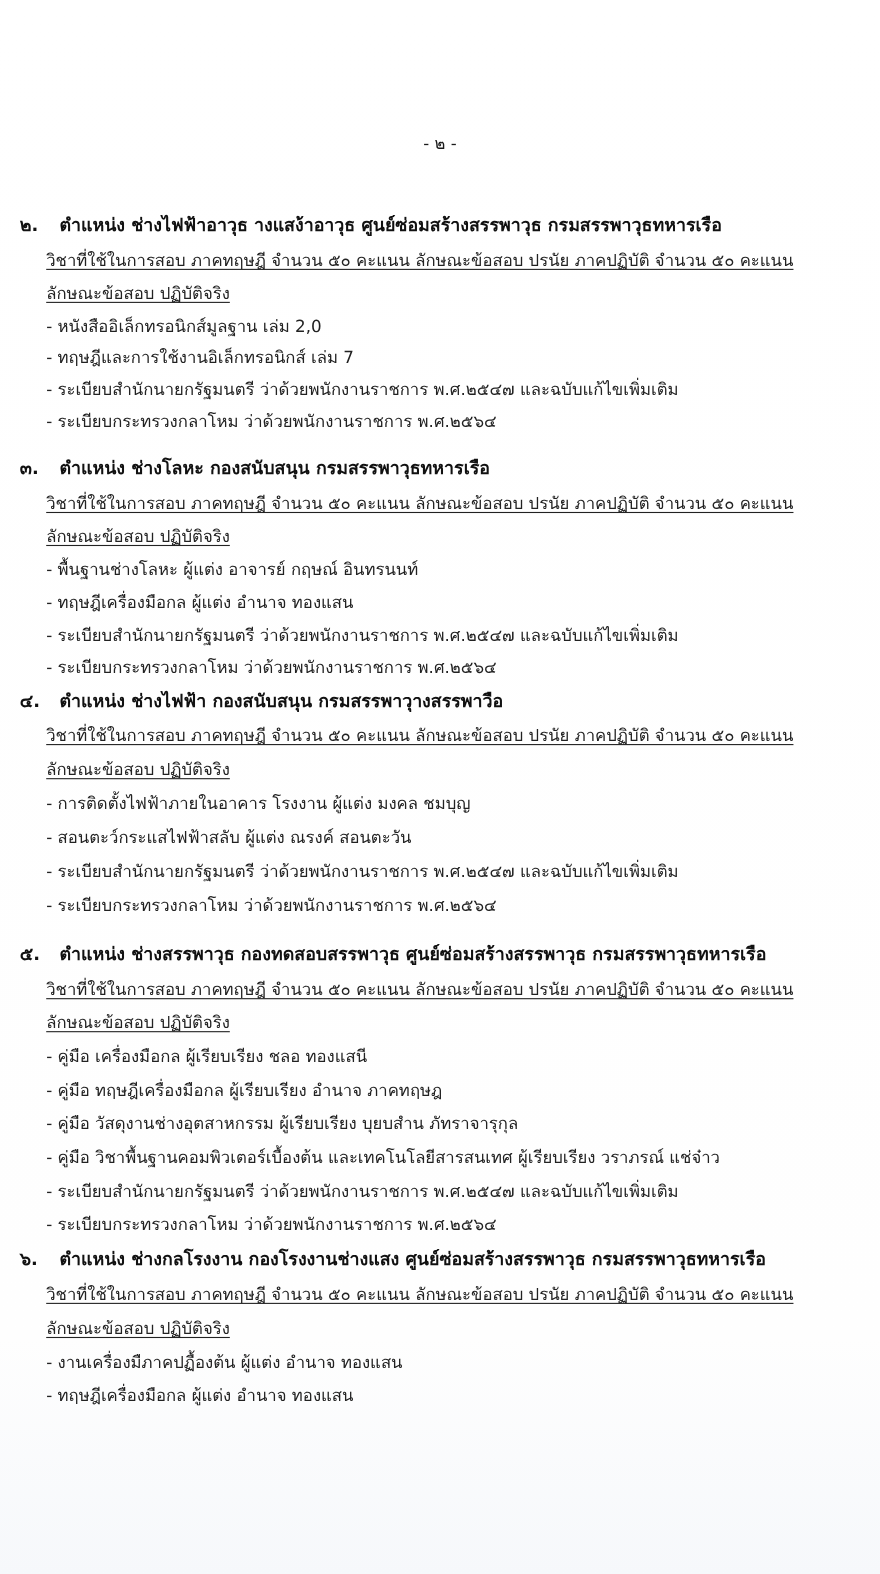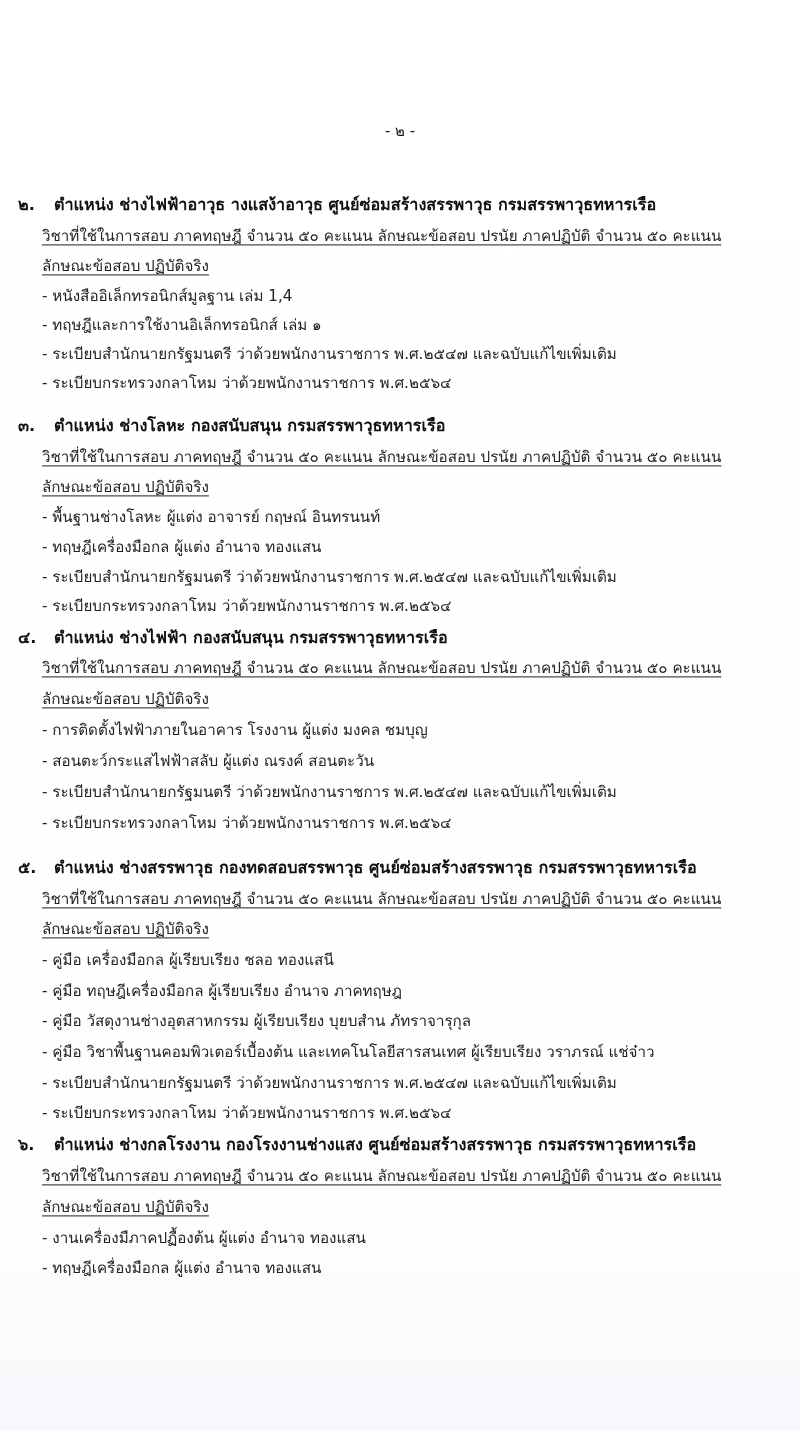--- a/index.html
+++ b/index.html
@@ -28,37 +28,37 @@
 
 <div class="page-bg"></div>
 
 <div class="line pagenum" style="top:131px">- ๒ -</div>
 
 <div class="line heading" style="top:205px">
   <span class="num">๒.</span><span>ตำแหน่ง ช่างไฟฟ้าอาวุธ างแสง้าอาวุธ ศูนย์ซ่อมสร้างสรรพาวุธ กรมสรรพาวุธทหารเรือ</span>
 </div>
 <div class="line sub" style="top:237px">วิชาที่ใช้ในการสอบ ภาคทฤษฎี จำนวน ๕๐ คะแนน ลักษณะข้อสอบ ปรนัย ภาคปฏิบัติ จำนวน ๕๐ คะแนน</div>
 <div class="line sub" style="top:267px">ลักษณะข้อสอบ ปฏิบัติจริง</div>
-<div class="line item" style="top:297px">- หนังสืออิเล็กทรอนิกส์มูลฐาน เล่ม 1,4</div>
-<div class="line item" style="top:326px">- ทฤษฎีและการใช้งานอิเล็กทรอนิกส์ เล่ม ๑</div>
+<div class="line item" style="top:297px">- หนังสืออิเล็กทรอนิกส์มูลฐาน เล่ม 2,0</div>
+<div class="line item" style="top:326px">- ทฤษฎีและการใช้งานอิเล็กทรอนิกส์ เล่ม 7</div>
 <div class="line item" style="top:355px">- ระเบียบสำนักนายกรัฐมนตรี ว่าด้วยพนักงานราชการ พ.ศ.๒๕๔๗ และฉบับแก้ไขเพิ่มเติม</div>
 <div class="line item" style="top:384px">- ระเบียบกระทรวงกลาโหม ว่าด้วยพนักงานราชการ พ.ศ.๒๕๖๔</div>
 
 <div class="line heading" style="top:426px">
   <span class="num">๓.</span><span>ตำแหน่ง ช่างโลหะ กองสนับสนุน กรมสรรพาวุธทหารเรือ</span>
 </div>
 <div class="line sub" style="top:458px">วิชาที่ใช้ในการสอบ ภาคทฤษฎี  จำนวน ๕๐ คะแนน ลักษณะข้อสอบ ปรนัย ภาคปฏิบัติ จำนวน ๕๐ คะแนน</div>
 <div class="line sub" style="top:488px">ลักษณะข้อสอบ ปฏิบัติจริง</div>
 <div class="line item" style="top:518px">- พื้นฐานช่างโลหะ ผู้แต่ง อาจารย์ กฤษณ์  อินทรนนท์</div>
 <div class="line item" style="top:548px">- ทฤษฎีเครื่องมือกล ผู้แต่ง อำนาจ  ทองแสน</div>
 <div class="line item" style="top:578px">- ระเบียบสำนักนายกรัฐมนตรี ว่าด้วยพนักงานราชการ พ.ศ.๒๕๔๗ และฉบับแก้ไขเพิ่มเติม</div>
 <div class="line item" style="top:607px">- ระเบียบกระทรวงกลาโหม ว่าด้วยพนักงานราชการ พ.ศ.๒๕๖๔</div>
 
 <div class="line heading" style="top:638px">
-  <span class="num">๔.</span><span>ตำแหน่ง ช่างไฟฟ้า กองสนับสนุน กรมสรรพาวุธทหารเรือ</span>
+  <span class="num">๔.</span><span>ตำแหน่ง ช่างไฟฟ้า กองสนับสนุน กรมสรรพาวุางสรรพาวือ</span>
 </div>
 <div class="line sub" style="top:669px">วิชาที่ใช้ในการสอบ ภาคทฤษฎี  จำนวน ๕๐ คะแนน ลักษณะข้อสอบ ปรนัย ภาคปฏิบัติ จำนวน ๕๐ คะแนน</div>
 <div class="line sub" style="top:700px">ลักษณะข้อสอบ ปฏิบัติจริง</div>
 <div class="line item" style="top:731px">- การติดตั้งไฟฟ้าภายในอาคาร โรงงาน ผู้แต่ง มงคล  ชมบุญ</div>
 <div class="line item" style="top:762px">- สอนตะว์กระแสไฟฟ้าสลับ ผู้แต่ง ณรงค์  สอนตะวัน</div>
 <div class="line item" style="top:793px">- ระเบียบสำนักนายกรัฐมนตรี ว่าด้วยพนักงานราชการ พ.ศ.๒๕๔๗ และฉบับแก้ไขเพิ่มเติม</div>
 <div class="line item" style="top:824px">- ระเบียบกระทรวงกลาโหม ว่าด้วยพนักงานราชการ พ.ศ.๒๕๖๔</div>
 
 <div class="line heading" style="top:868px">
   <span class="num">๕.</span><span>ตำแหน่ง ช่างสรรพาวุธ กองทดสอบสรรพาวุธ ศูนย์ซ่อมสร้างสรรพาวุธ กรมสรรพาวุธทหารเรือ</span>

